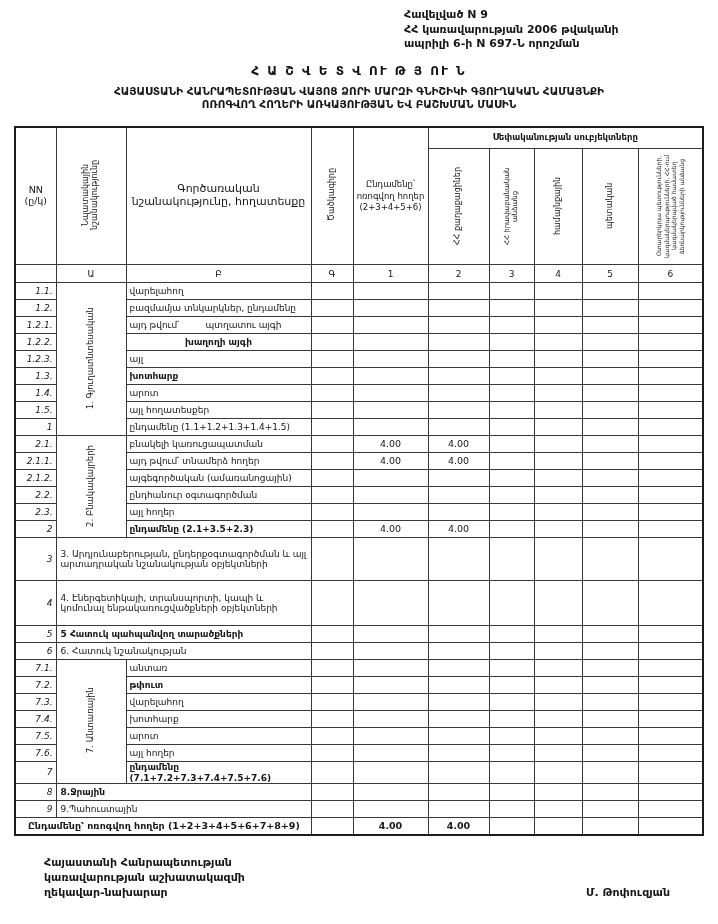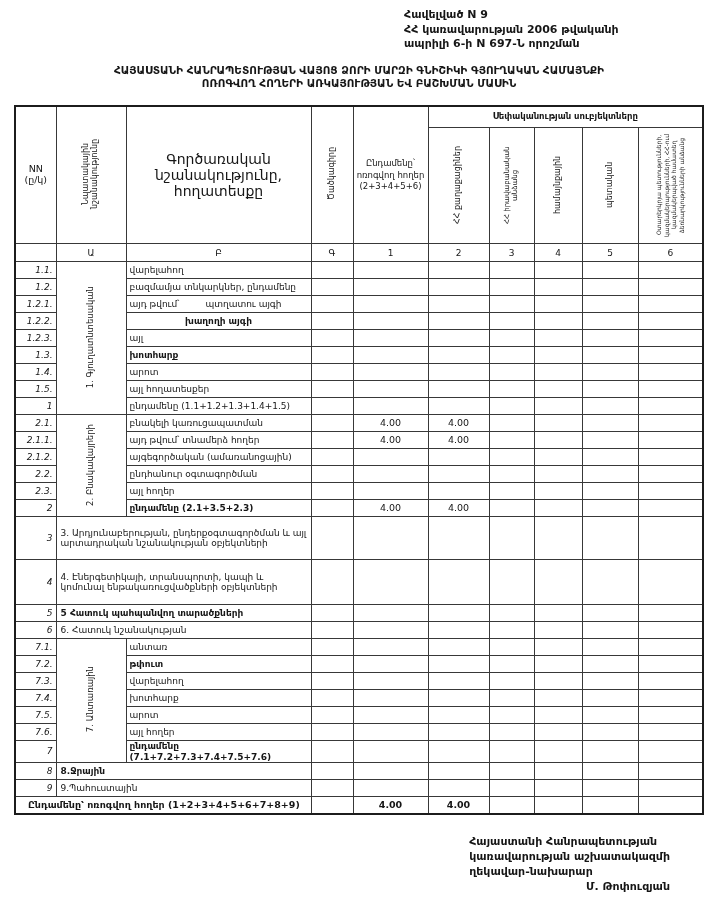--- a/index.html
+++ b/index.html
@@ -62,47 +62,48 @@
   td.own1 .vert{font-size:8px;}
   td.own2 .vert{font-size:7px;}
   td.own3 .vert{font-size:8px;}
   td.own4 .vert{font-size:8px;}
   td.own5 .vert{font-size:6px;line-height:1.25;}
   td.hpurpose .vert{font-size:8px;height:104px;}
   td.hcode .vert{font-size:8px;}
   td.group .vert{font-size:8.5px;}
 
   .hnn{font-size:9.5px;text-align:center;}
-  .hfun{font-size:14px;text-align:center;}
+  .hfun{font-size:11px;text-align:center;}
   .htot{font-size:8.5px;text-align:center;line-height:1.3;}
   .hown{font-size:8.5px;text-align:center;font-weight:bold;}
 
   .split{display:flex;align-items:center;}
   .split .p1{flex:0 0 auto;}
   .split .p2{flex:1 1 auto;text-align:center;}
 
   
   .footer{
     display:flex;justify-content:space-between;align-items:flex-end;
     margin:20px 48px 0 44px;
-    font-size:11px;font-weight:bold;line-height:1.35;flex-direction:column;
+    font-size:11px;font-weight:bold;line-height:1.35;
   }
 </style>
 </head>
 <body>
 
 <div class="page">
 
   <div class="appendix">
     <div>Հավելված N 9</div>
     <div>ՀՀ կառավարության 2006 թվականի</div>
     <div>ապրիլի 6-ի N 697-Ն որոշման</div>
   </div>
 
   <div class="title">
+    <div class="t1">Հ Ա Շ Վ Ե Տ Վ ՈՒ Թ Յ ՈՒ Ն</div>
     <div class="t2">ՀԱՅԱՍՏԱՆԻ ՀԱՆՐԱՊԵՏՈՒԹՅԱՆ ՎԱՅՈՑ ՁՈՐԻ ՄԱՐԶԻ ԳՆԻՇԻԿԻ ԳՅՈՒՂԱԿԱՆ ՀԱՄԱՅՆՔԻ</div>
     <div class="t3">ՈՌՈԳՎՈՂ ՀՈՂԵՐԻ ԱՌԿԱՅՈՒԹՅԱՆ ԵՎ ԲԱՇԽՄԱՆ ՄԱՍԻՆ</div>
   </div>
 
   <table>
     <colgroup>
       <col style="width:41px">
         <col style="width:70px">
         <col style="width:185px">
         <col style="width:42px">

